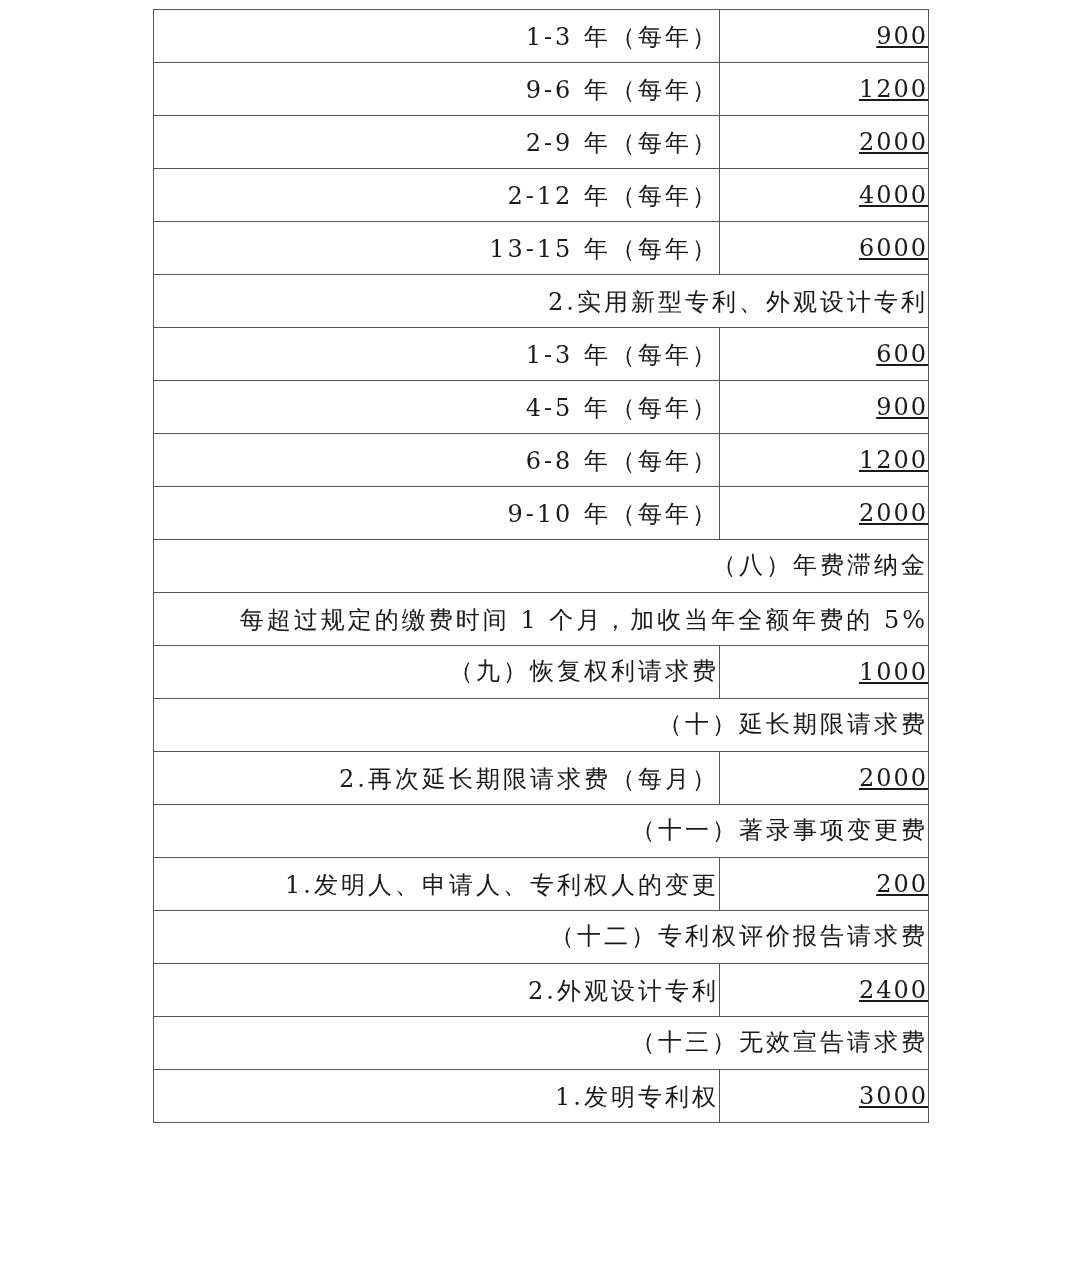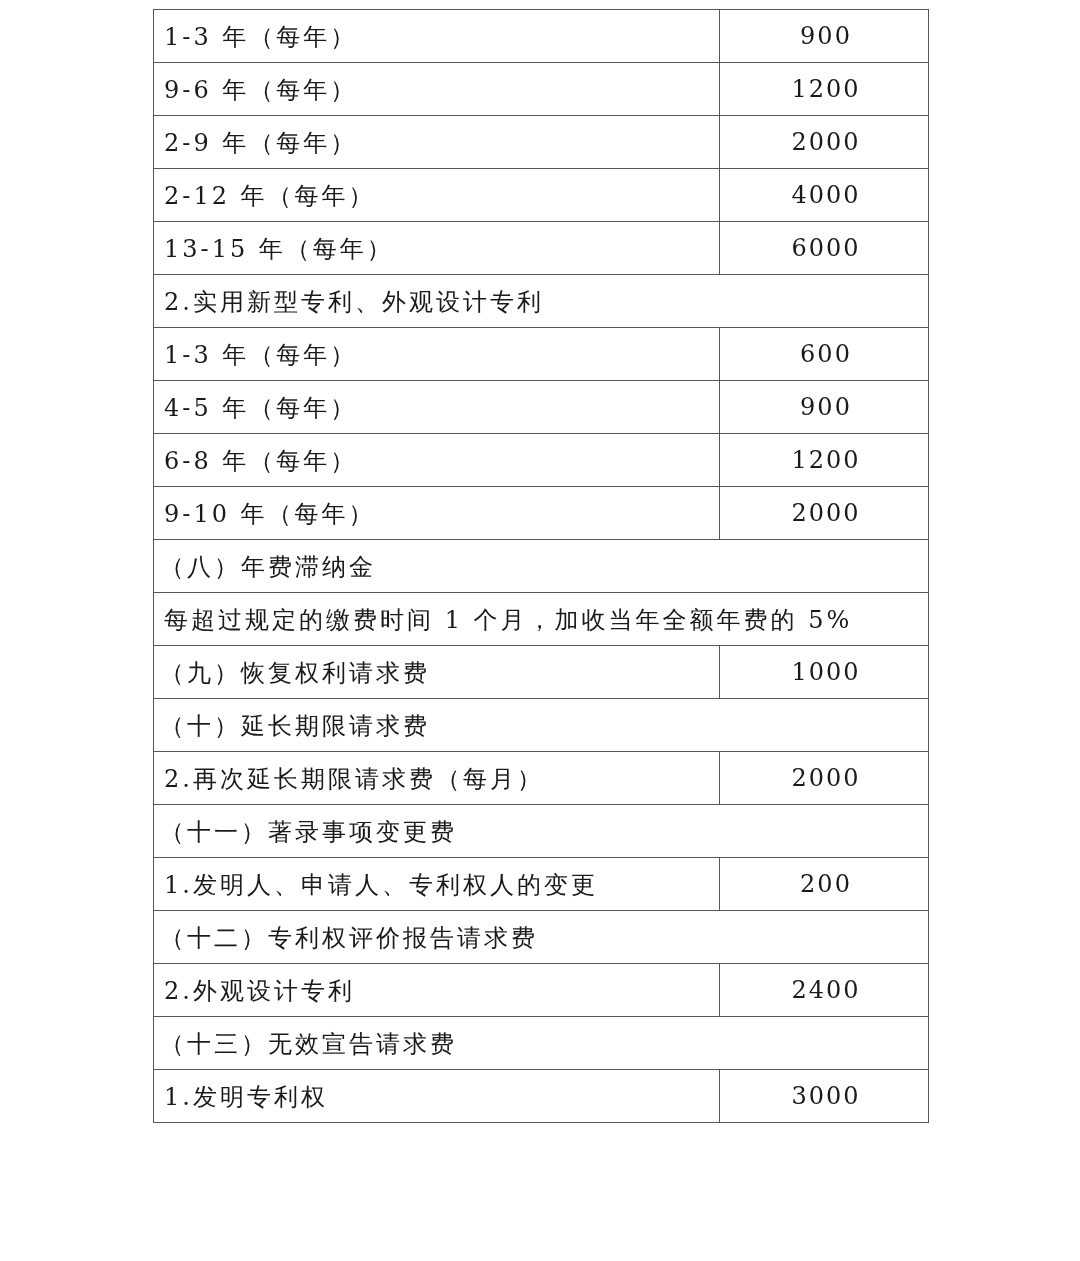--- a/index.html
+++ b/index.html
@@ -29,28 +29,31 @@
     padding: 0;
     font-size: 24px;
     line-height: 50px;
     letter-spacing: 3px;
     white-space: nowrap;
     overflow: hidden;
   }
   .fee-table td.label {
     padding-left: 10px;
     padding-top: 2px;
+    text-align: right;
   }
   .fee-table td.amount {
-    text-align: center;
+    text-align: right;
     padding-left: 4px;
     letter-spacing: 2px;
+    text-decoration: underline;
   }
   .fee-table td.section {
     padding-left: 6px;
+    font-family: Liberation Mono, monospace;
   }
   col.c1 { width: 566px; }
   col.c2 { width: 209px; }
 </style>
 </head>
 <body>
 
 <table class="fee-table">
   <colgroup>
     <col class="c1">

